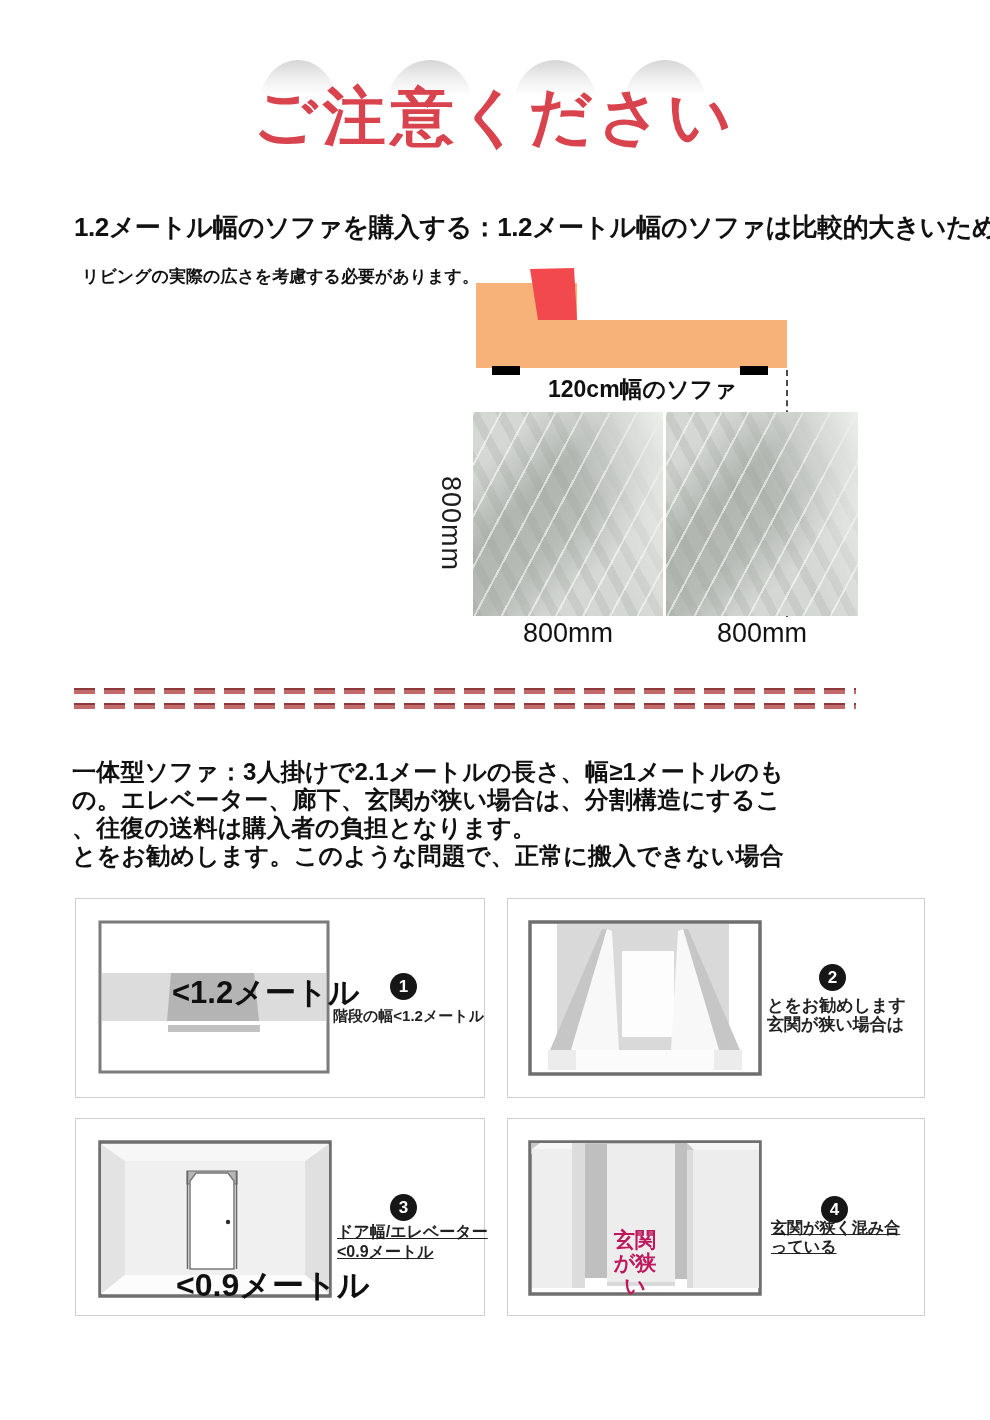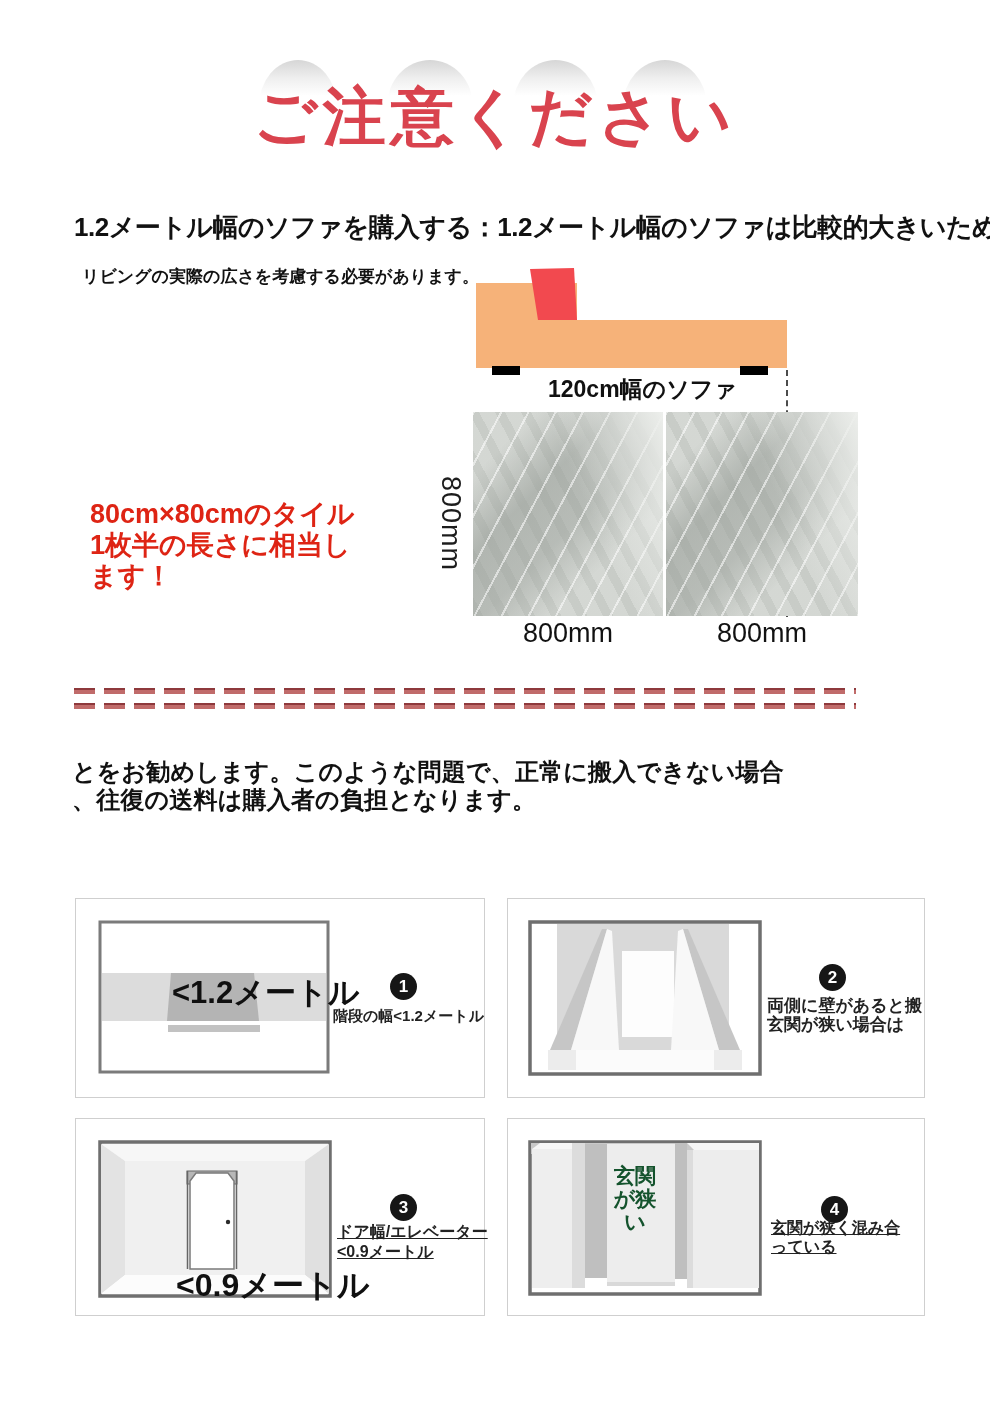--- a/index.html
+++ b/index.html
@@ -84,22 +84,22 @@
     position:absolute; width:27px; height:27px; border-radius:50%;
     background:#161616; color:#fff; font-size:17px; font-weight:700;
     display:flex; align-items:center; justify-content:center; line-height:1;
   }
   .cap { position:absolute; font-weight:700; color:#222; white-space:nowrap; }
   .cap15 { font-size:15px; }
   .cap16 { font-size:16px;text-decoration:underline; }
   .cap17 { font-size:17px; }
 
   .genkan-text {
-    position:absolute; left:607px; top:1156px; width:56px;
-    text-align:center; font-size:21px; font-weight:700; line-height:23px; color:#14532d;
+    position:absolute; left:607px; top:1220px; width:56px;
+    text-align:center; font-size:21px; font-weight:700; line-height:23px; color:#be185d;
   }
 </style>
 </head>
 <body>
 
 <div class="page">
 
   <div class="dome" style="left:259px;width:78px;"></div>
   <div class="dome" style="left:387px;width:86px;"></div>
   <div class="dome" style="left:513px;width:85px;"></div>
@@ -120,32 +120,29 @@
   <div class="sofa-label nowrap">120cm幅のソファ</div>
 
   <div class="vdash"></div>
 
   <div class="tile tile1"></div>
   <div class="tile tile2"></div>
   <div class="tile-vlabel">800mm</div>
   <div class="tile-blabel t1">800mm</div>
   <div class="tile-blabel t2">800mm</div>
 
-  <div class="red-note">
-    <div class="nowrap">80cm×80cmのタイル</div>
-    <div class="nowrap">1枚半の長さに相当し</div>
-    <div class="nowrap">ます！</div>
-  </div>
 
   <div class="dash-row r1"></div>
   <div class="dash-row r2"></div>
 
   <div class="para">
+    <div class="nowrap">一体型ソファ：3人掛けで2.1メートルの長さ、幅≥1メートルのも</div>
+    <div class="nowrap">の。エレベーター、廊下、玄関が狭い場合は、分割構造にするこ</div>
+    <div class="nowrap">、往復の送料は購入者の負担となります。</div>
     <div class="nowrap">とをお勧めします。このような問題で、正常に搬入できない場合</div>
-    <div class="nowrap">、往復の送料は購入者の負担となります。</div>
   </div>
 
   <div class="notice-box box1"></div>
   <div class="notice-box box2"></div>
   <div class="notice-box box3"></div>
   <div class="notice-box box4"></div>
 
   <svg class="diagram" style="left:98px;top:912px;" width="232" height="154" viewBox="0 0 232 154">
     <rect x="2" y="2" width="228" height="150" fill="#fff" stroke="#7b7b7b" stroke-width="3"></rect>
     <rect x="4" y="53" width="224" height="48" fill="#dcdcdc"></rect>
@@ -162,21 +159,21 @@
     <rect x="94" y="31" width="52" height="86" fill="#fdfdfd"></rect>
     <polygon points="74,9 79,9 43,130 22,130" fill="#c6c6c6"></polygon>
     <polygon points="79,9 84,11 91,130 43,130" fill="#f8f8f8"></polygon>
     <polygon points="160,9 155,9 191,130 212,130" fill="#c6c6c6"></polygon>
     <polygon points="155,9 150,11 143,130 191,130" fill="#f8f8f8"></polygon>
     <rect x="20" y="130" width="28" height="20" fill="#ececec"></rect>
     <rect x="186" y="130" width="28" height="20" fill="#ececec"></rect>
     <rect x="48" y="130" width="138" height="20" fill="#fbfbfb"></rect>
   </svg>
   <div class="num-badge" style="left:819px;top:956px;">2</div>
-  <div class="cap cap17" style="left:767px;top:986px;">両側に壁があると搬</div>
+  <div class="cap cap17" style="left:767px;top:986px;">とをお勧めします</div>
   <div class="cap cap17" style="left:767px;top:1005px;">玄関が狭い場合は</div>
 
   <svg class="diagram" style="left:98px;top:1132px;" width="234" height="158" viewBox="0 0 234 158">
     <rect x="2" y="2" width="230" height="154" fill="#fff" stroke="#6f6f6f" stroke-width="3.5"></rect>
     <polygon points="3,4 231,4 207,21 27,21" fill="#f7f7f7"></polygon>
     <polygon points="3,4 27,21 27,135 3,154" fill="#e3e3e3"></polygon>
     <polygon points="231,4 207,21 207,135 231,154" fill="#e0e0e0"></polygon>
     <rect x="27" y="21" width="180" height="114" fill="#f0f0f0"></rect>
     <polygon points="27,135 207,135 231,154 3,154" fill="#fcfcfc"></polygon>
     <rect x="89" y="31" width="50" height="13" fill="#b7b7b7" stroke="#666" stroke-width="1"></rect>

